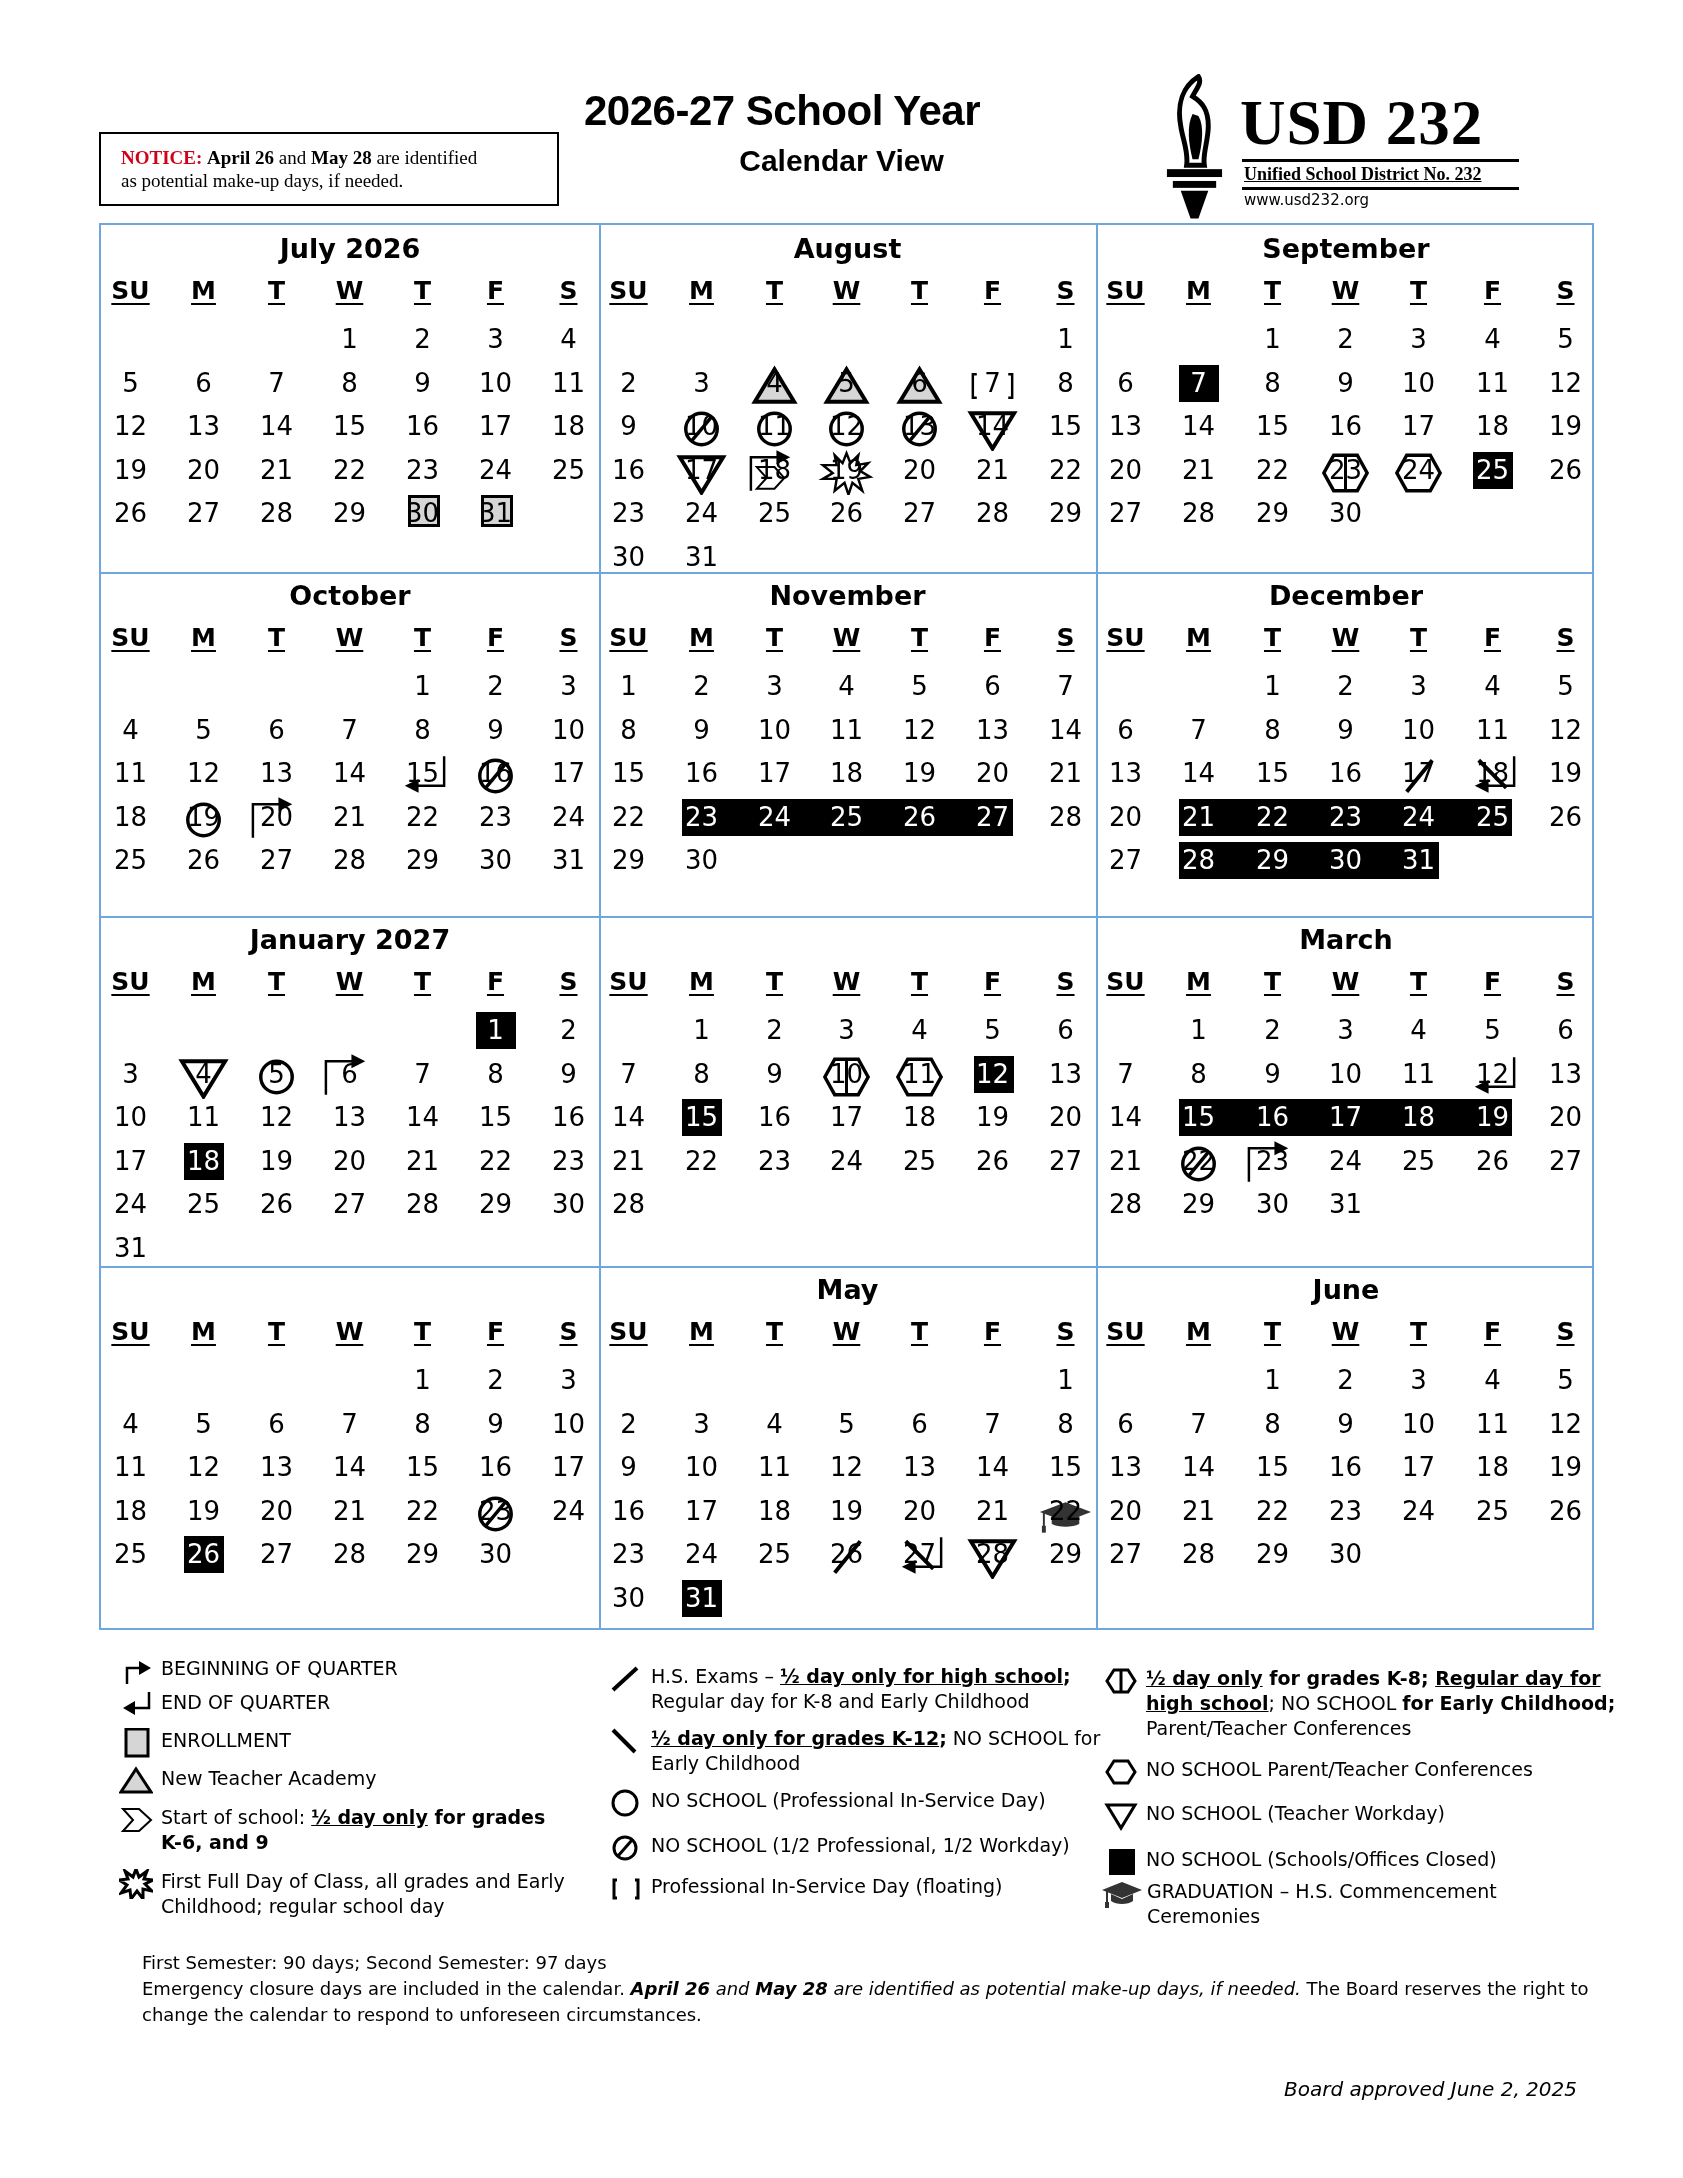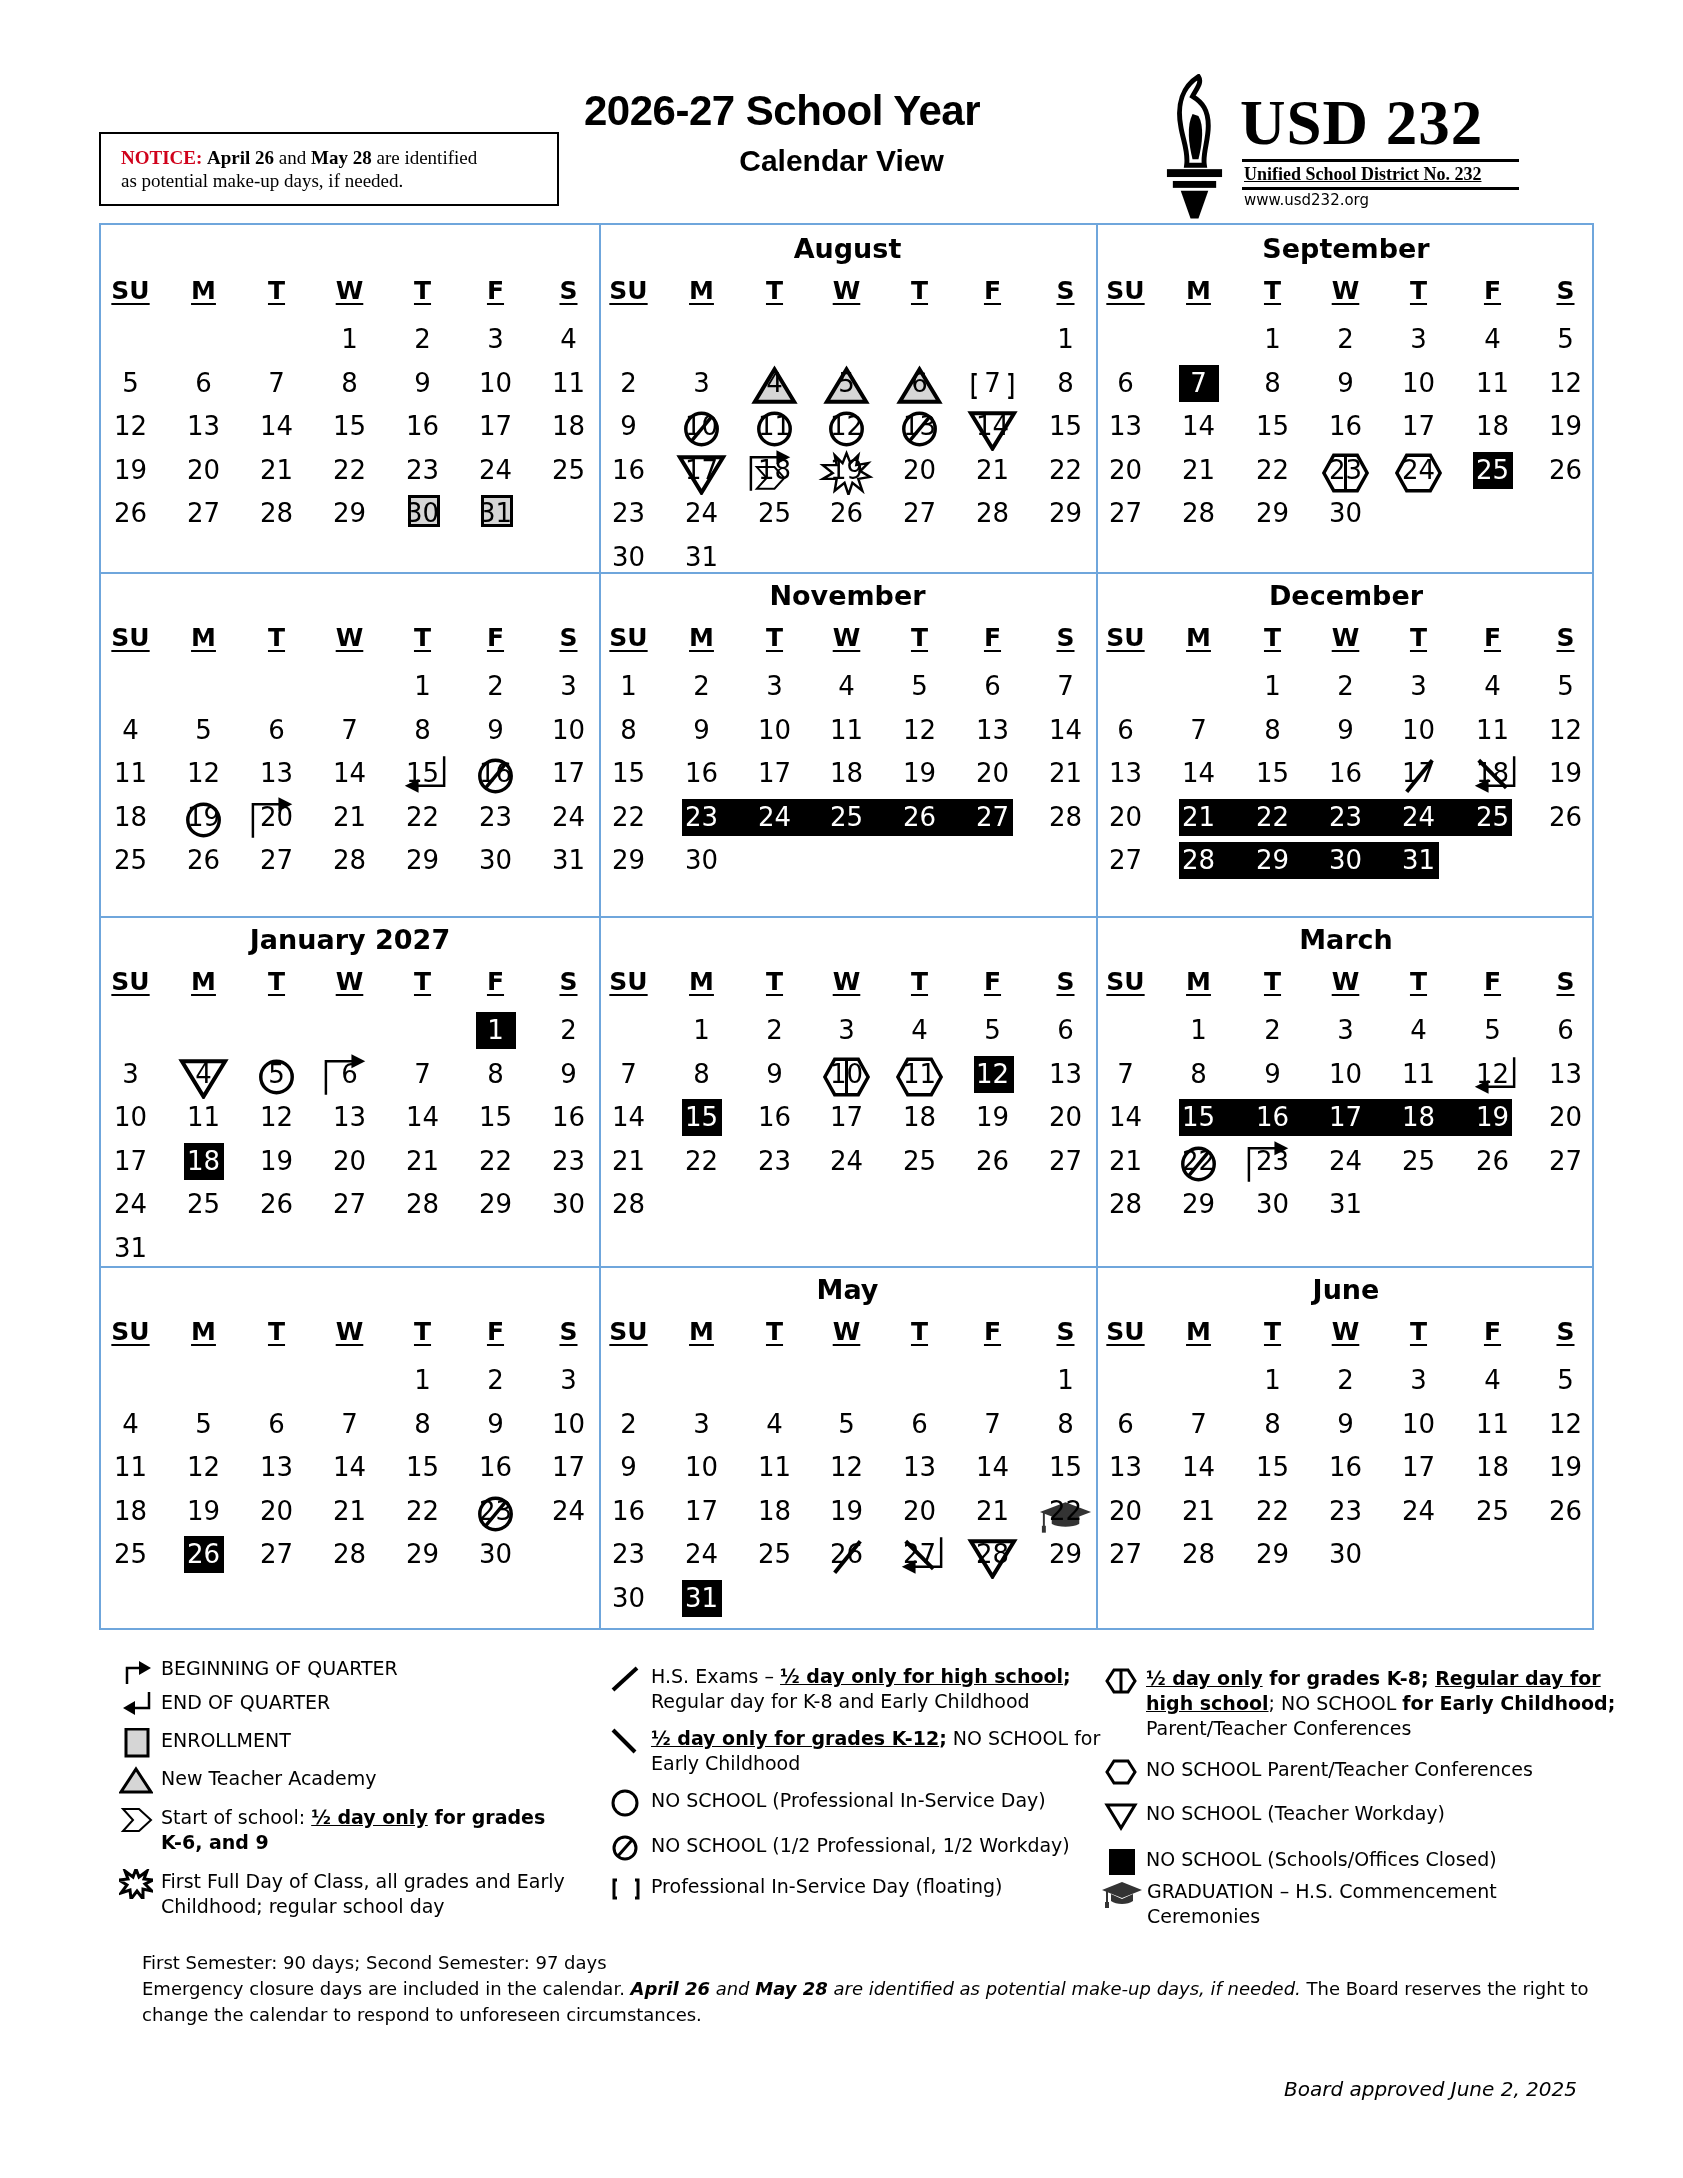--- a/index.html
+++ b/index.html
@@ -75,20 +75,21 @@
   <div class="web">www.usd232.org</div>
 </div>
 
 <div class="grid" id="grid">
   <div class="vline" style="left:498px"></div>
   <div class="vline" style="left:995px"></div>
   <div class="hline" style="top:347px"></div>
   <div class="hline" style="top:691px"></div>
   <div class="hline" style="top:1041px"></div>
 <div class="month" style="left: 0px; top: 0px; width: 498px; height: 347px;">
+      <div class="month-title">July 2026</div>
       <div class="dow" style="left: 30px;">SU</div>
       <div class="dow" style="left: 103px;">M</div>
       <div class="dow" style="left: 176px;">T</div>
       <div class="dow" style="left: 249px;">W</div>
       <div class="dow" style="left: 322px;">T</div>
       <div class="dow" style="left: 395px;">F</div>
       <div class="dow" style="left: 468px;">S</div>
       <div class="day" style="left: 249px; top: 95px;"><span class="num">1</span></div>
       <div class="day" style="left: 322px; top: 95px;"><span class="num">2</span></div>
       <div class="day" style="left: 395px; top: 95px;"><span class="num">3</span></div>
@@ -232,20 +233,21 @@
           <path d="M18 2 L42 2 L52 20 L42 38 L18 38 L8 20 Z" fill="none" stroke="#000" stroke-width="3.5"></path>
         </svg><span class="num">24</span></div>
       <div class="day closed" style="left: 397px; top: 226px;"><span class="num">25</span></div>
       <div class="day" style="left: 470px; top: 226px;"><span class="num">26</span></div>
       <div class="day" style="left: 30px; top: 269px;"><span class="num">27</span></div>
       <div class="day" style="left: 103px; top: 269px;"><span class="num">28</span></div>
       <div class="day" style="left: 177px; top: 269px;"><span class="num">29</span></div>
       <div class="day" style="left: 250px; top: 269px;"><span class="num">30</span></div>
     </div>
     <div class="month" style="left: 0px; top: 347px; width: 498px; height: 347px;">
+      <div class="month-title">October</div>
       <div class="dow" style="left: 30px;">SU</div>
       <div class="dow" style="left: 103px;">M</div>
       <div class="dow" style="left: 176px;">T</div>
       <div class="dow" style="left: 249px;">W</div>
       <div class="dow" style="left: 322px;">T</div>
       <div class="dow" style="left: 395px;">F</div>
       <div class="dow" style="left: 468px;">S</div>
       <div class="day" style="left: 322px; top: 95px;"><span class="num">1</span></div>
       <div class="day" style="left: 395px; top: 95px;"><span class="num">2</span></div>
       <div class="day" style="left: 468px; top: 95px;"><span class="num">3</span></div>

